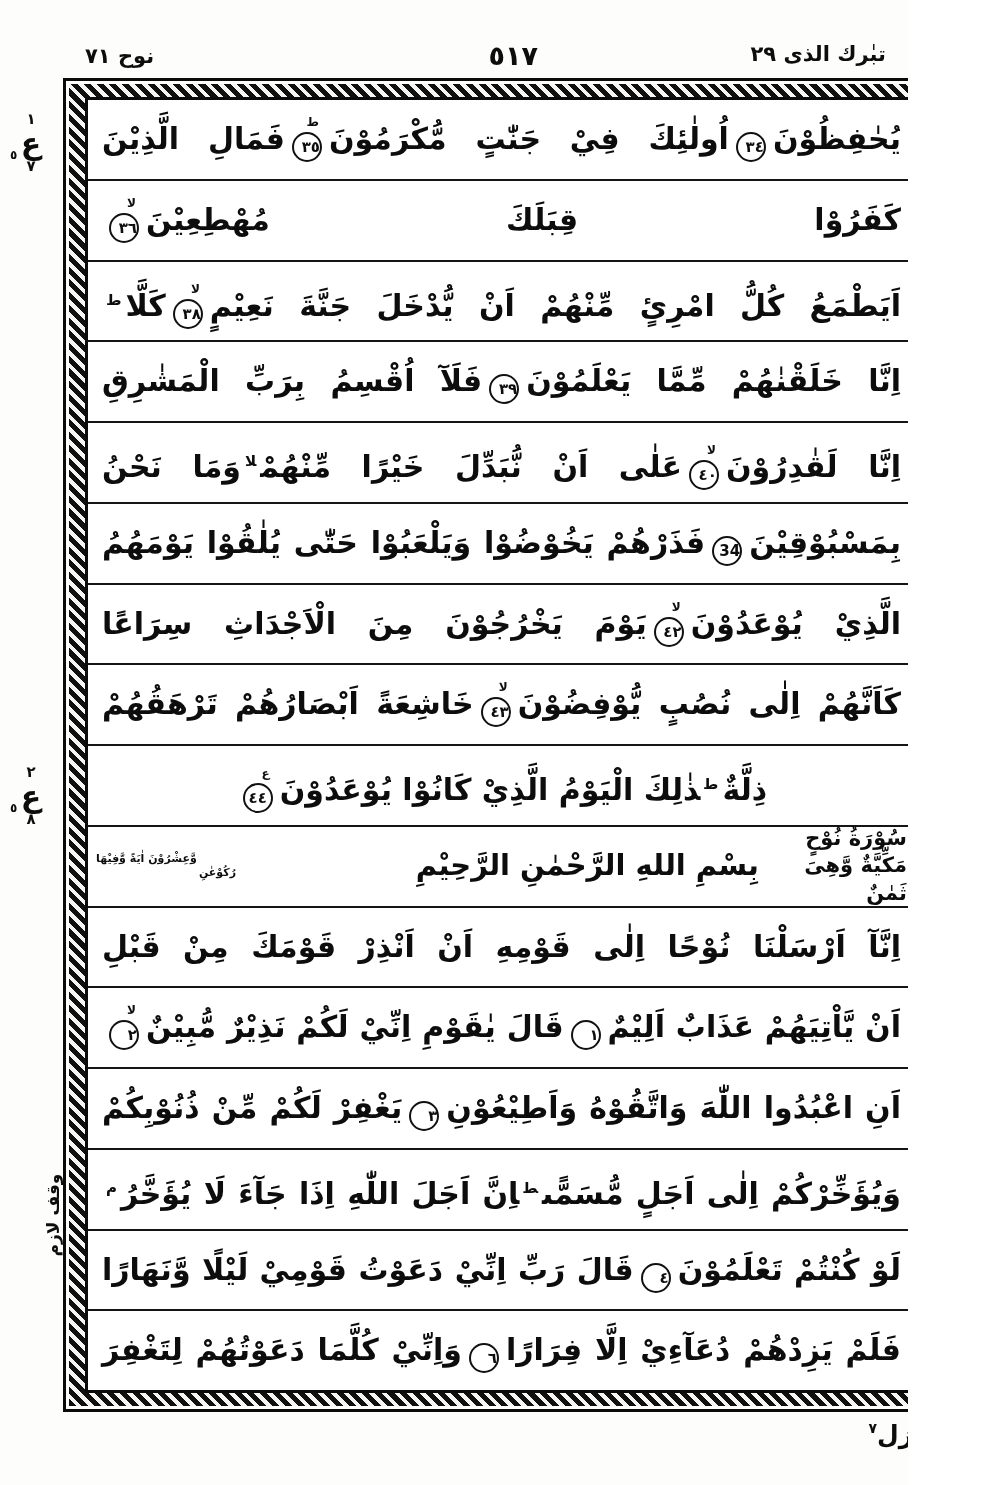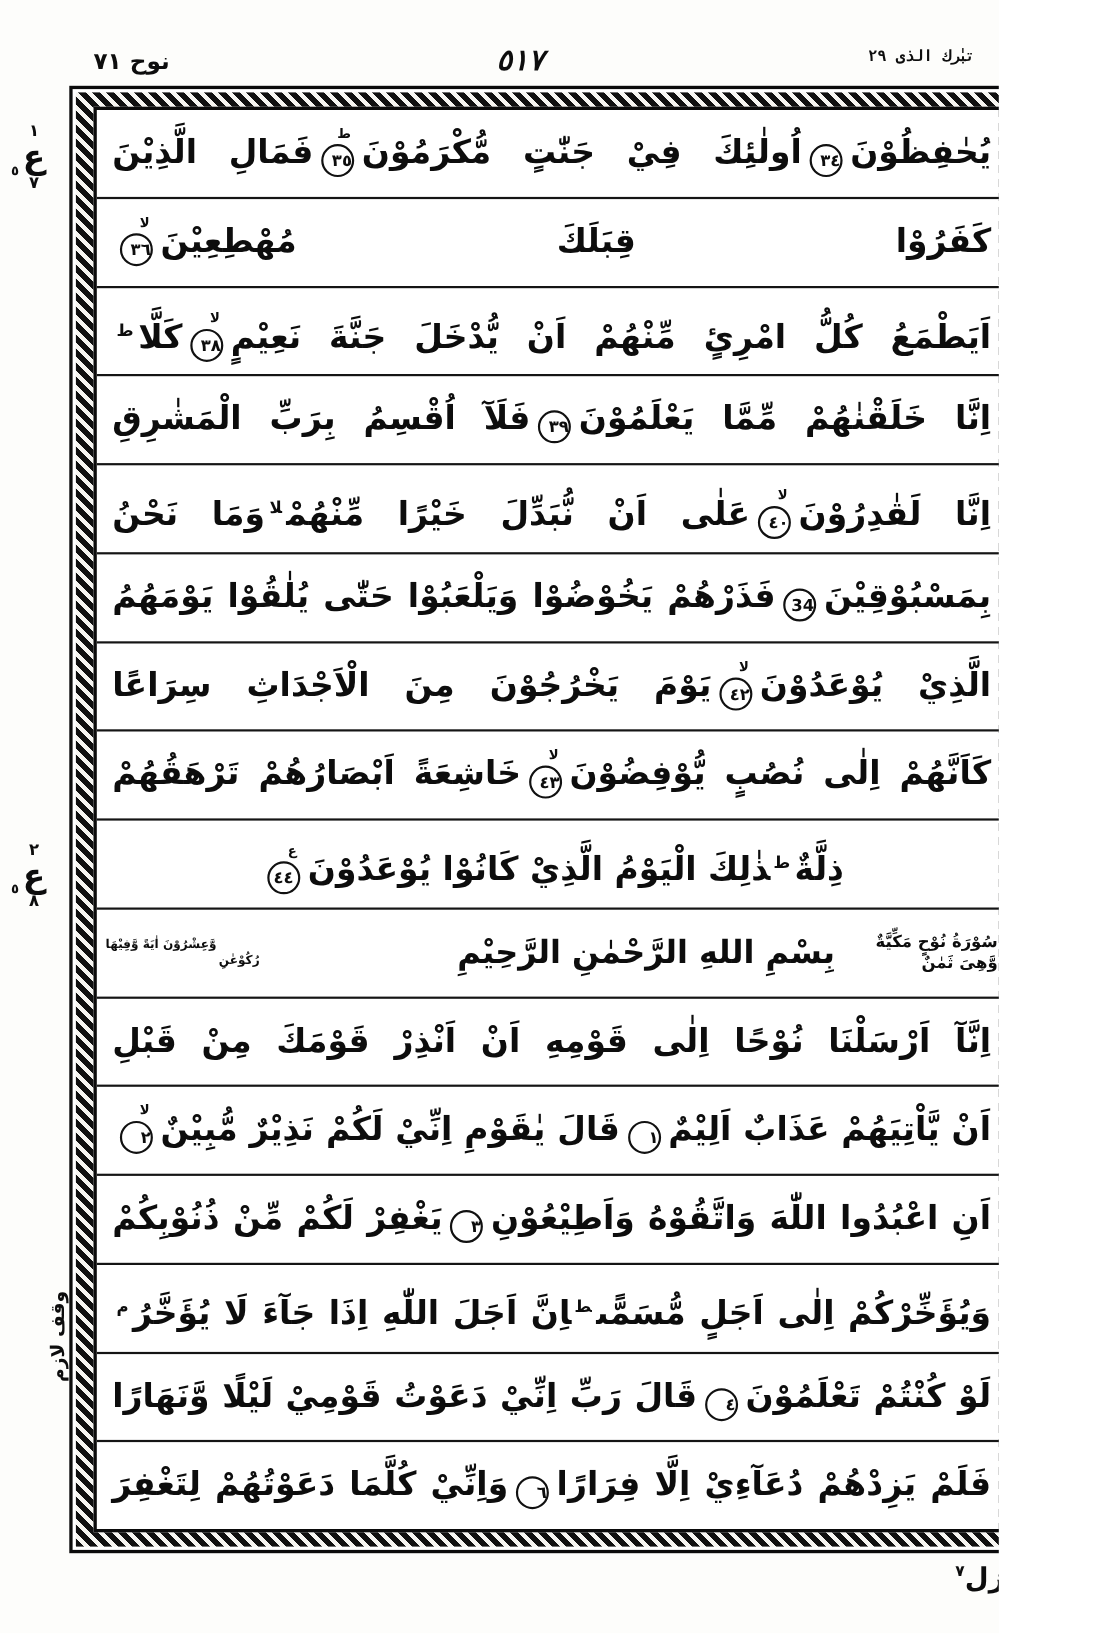--- a/index.html
+++ b/index.html
@@ -3,39 +3,39 @@
 <meta charset="utf-8">
 <style>
   html,body{margin:0;padding:0;background:#ffffff;}
   .page{
     position:relative;width:908px;height:1485px;background:#fdfdfb;
     font-family:"DejaVu Sans", sans-serif;color:#0d0d0d;overflow:hidden;
   }
   
   .page-header{position:absolute;top:40px;left:0;width:100%;height:38px;font-weight:700;}
   .hdr-left{position:absolute;left:85px;top:4px;font-size:21px;}
-  .hdr-center{position:absolute;left:408px;top:0;width:130px;text-align:center;font-size:27px;letter-spacing:2px;font-style:italic;}
-  .hdr-right{position:absolute;right:22px;top:2px;font-size:14px;font-family:Liberation Mono, monospace;}
+  .hdr-center{position:absolute;left:408px;top:0;width:130px;text-align:right;font-size:27px;letter-spacing:2px;}
+  .hdr-right{position:absolute;right:22px;top:2px;font-size:21px;}
   
   .frame{position:absolute;left:63px;top:78px;width:877px;height:1334px;box-sizing:border-box;
     border:3px solid #0b0b0b;padding:3px;background:#fff;}
   .frame-band{width:100%;height:100%;box-sizing:border-box;
     background:repeating-linear-gradient(45deg,#101010 0 5px,#f6f5f1 5px 9px);
     padding:13px 16px;}
   .frame-inner{width:100%;height:100%;box-sizing:border-box;border:3px solid #0b0b0b;
     background:#fff;display:flex;flex-direction:column;overflow:hidden;}
   
   .qrow{flex:1;min-height:0;border-bottom:2px solid #151515;direction:rtl;
     padding:0 14px;font-weight:700;font-size:30px;line-height:77px;
     text-align:justify;text-align-last:justify;overflow:hidden;}
   .qrow:last-child{border-bottom:none;}
   .qrow.center{text-align:center;text-align-last:center;}
   .qrow.surah{display:flex;align-items:center;justify-content:space-between;
     text-align:right;text-align-last:right;padding:0 8px;}
-  .sh-right{font-size:15px;width:148px;line-height:1.3;flex:none;}
+  .sh-right{font-size:21px;width:148px;line-height:1.3;flex:none;}
   .sh-center{font-size:29px;flex:1;text-align:right;line-height:1.1;}
   .sh-left{font-size:11px;width:140px;line-height:1.3;flex:none;text-align:left;}
   
   .ayah{display:inline-block;width:30px;height:30px;line-height:27px;border:2px solid #111;
     border-radius:50%;text-align:center;font-size:15px;vertical-align:-3px;margin:0 7px;
     position:relative;box-sizing:border-box;}
   .ayah .mark{position:absolute;top:-18px;right:1px;font-size:12px;line-height:1;}
   .stop{font-size:15px;vertical-align:super;margin:0 4px;}
   
   .ruku-marker{position:absolute;width:46px;text-align:center;font-weight:700;line-height:1.05;}

